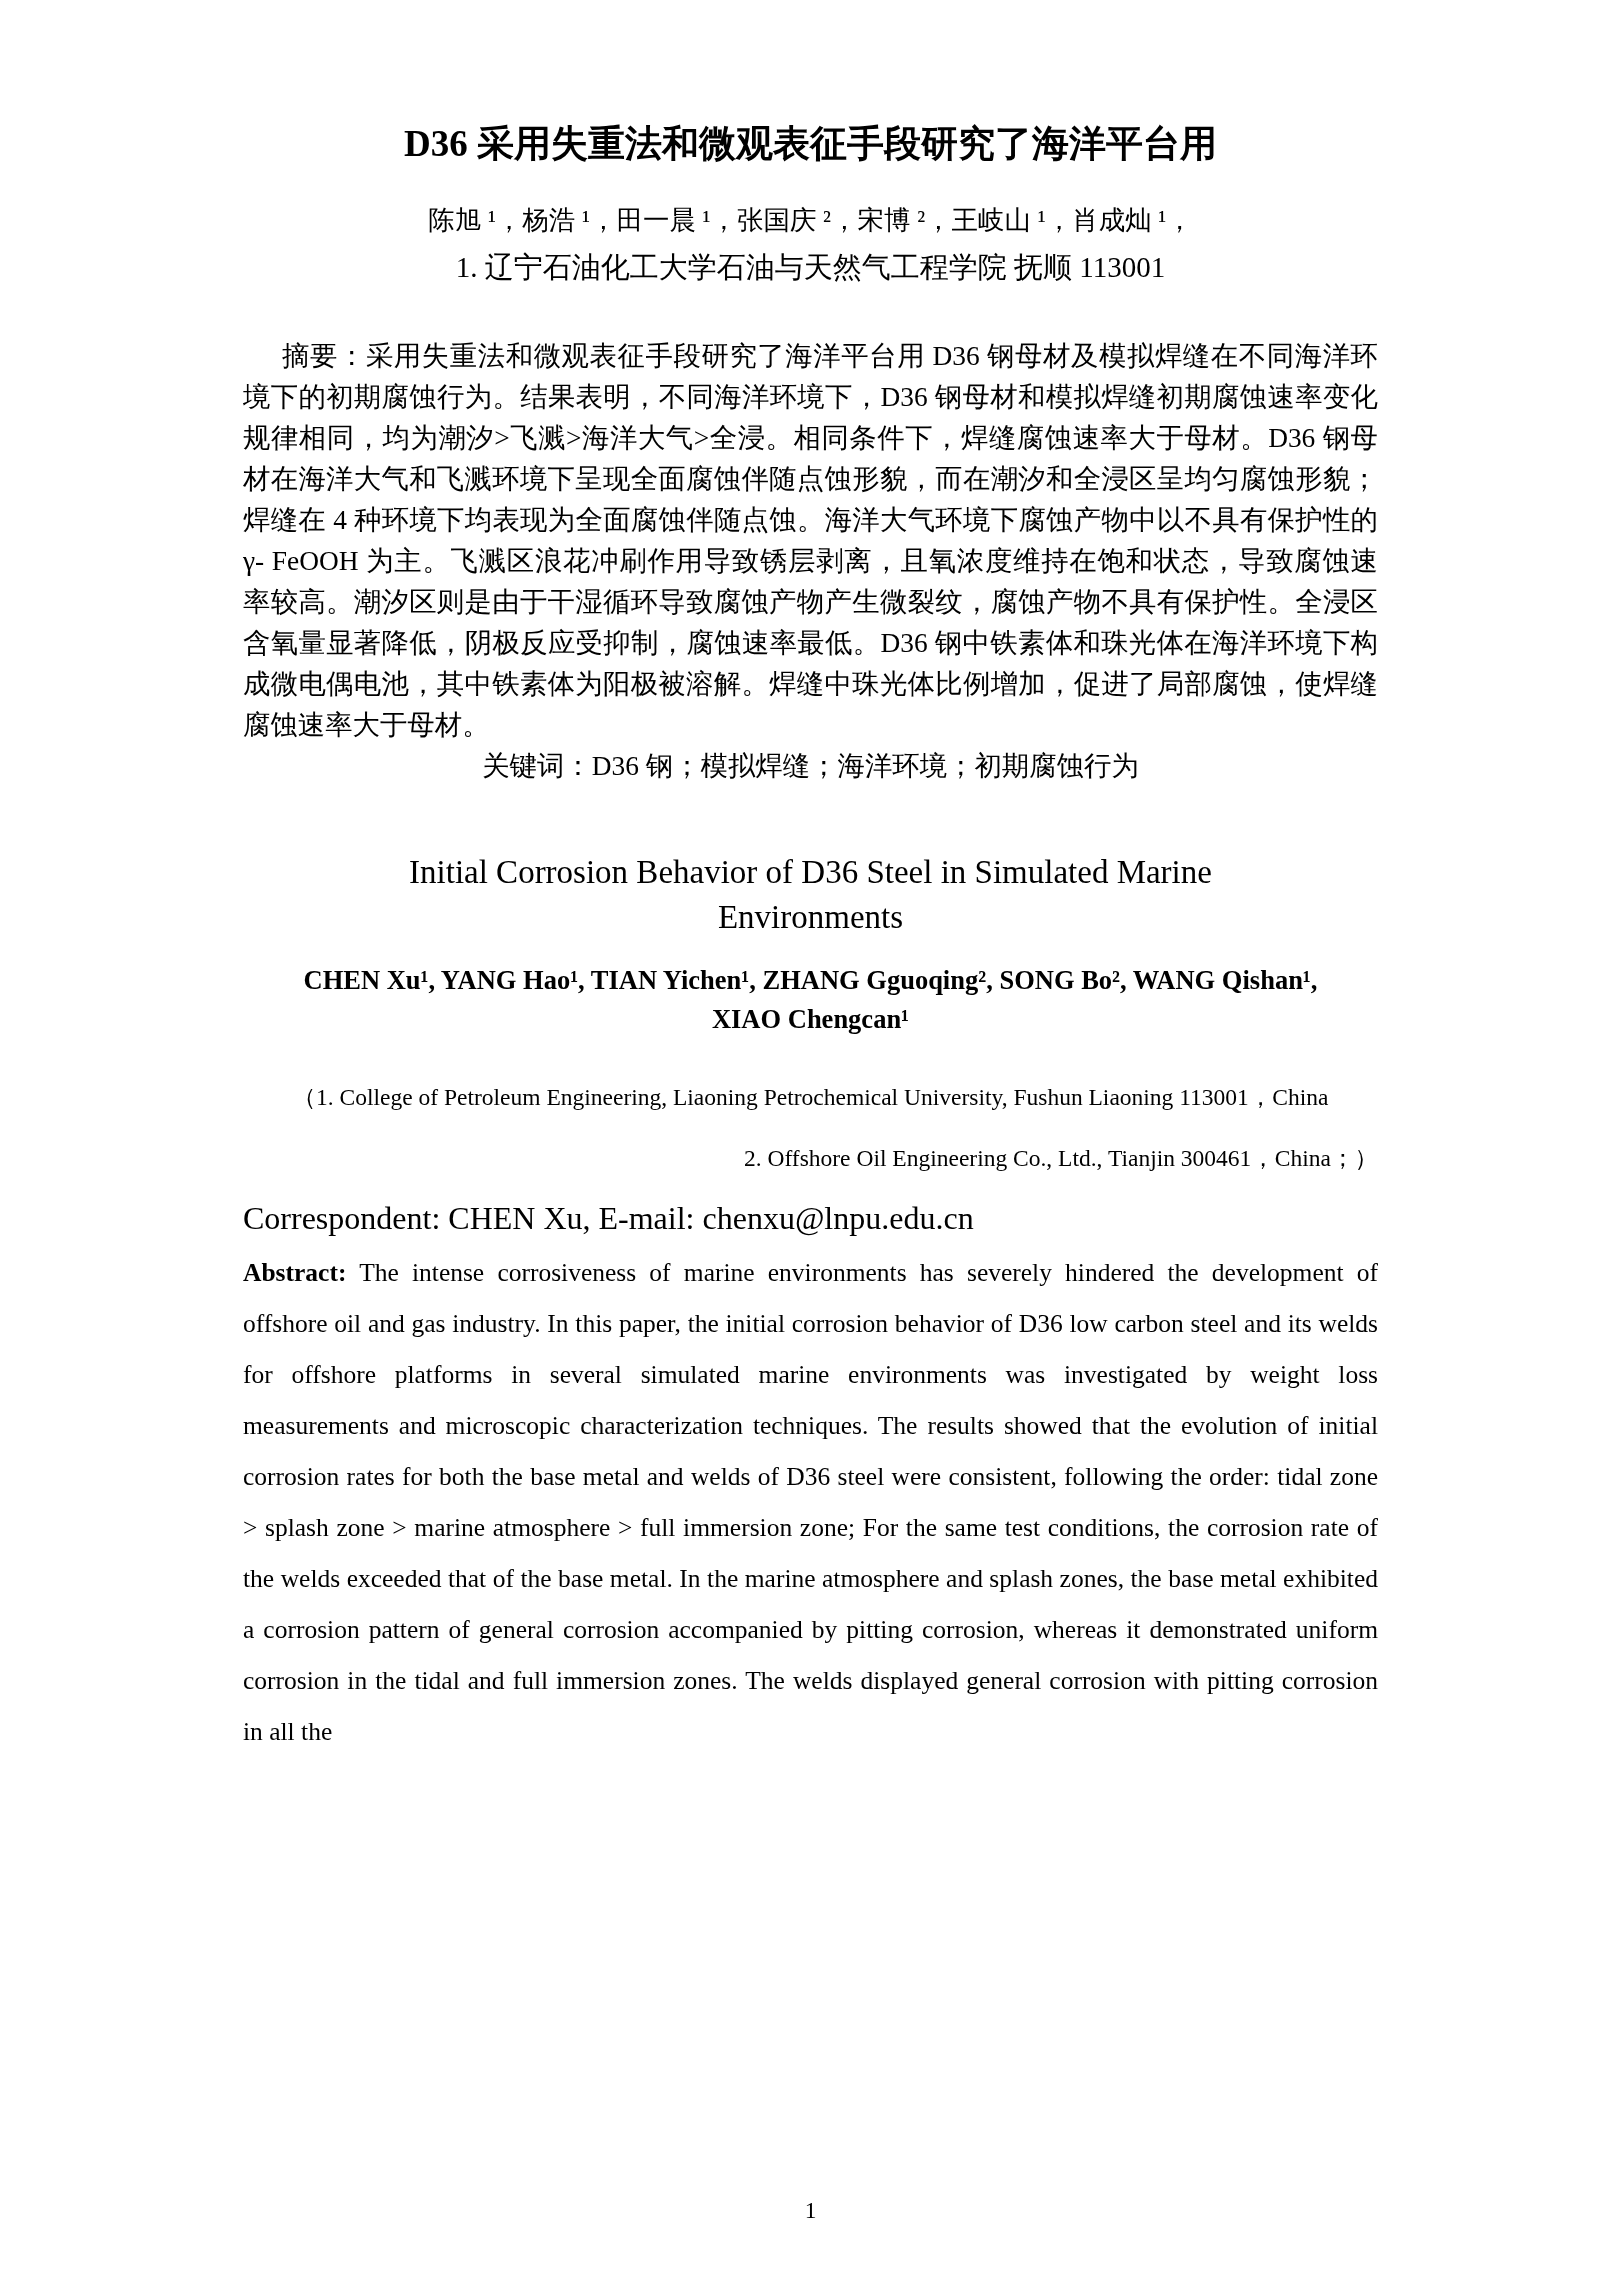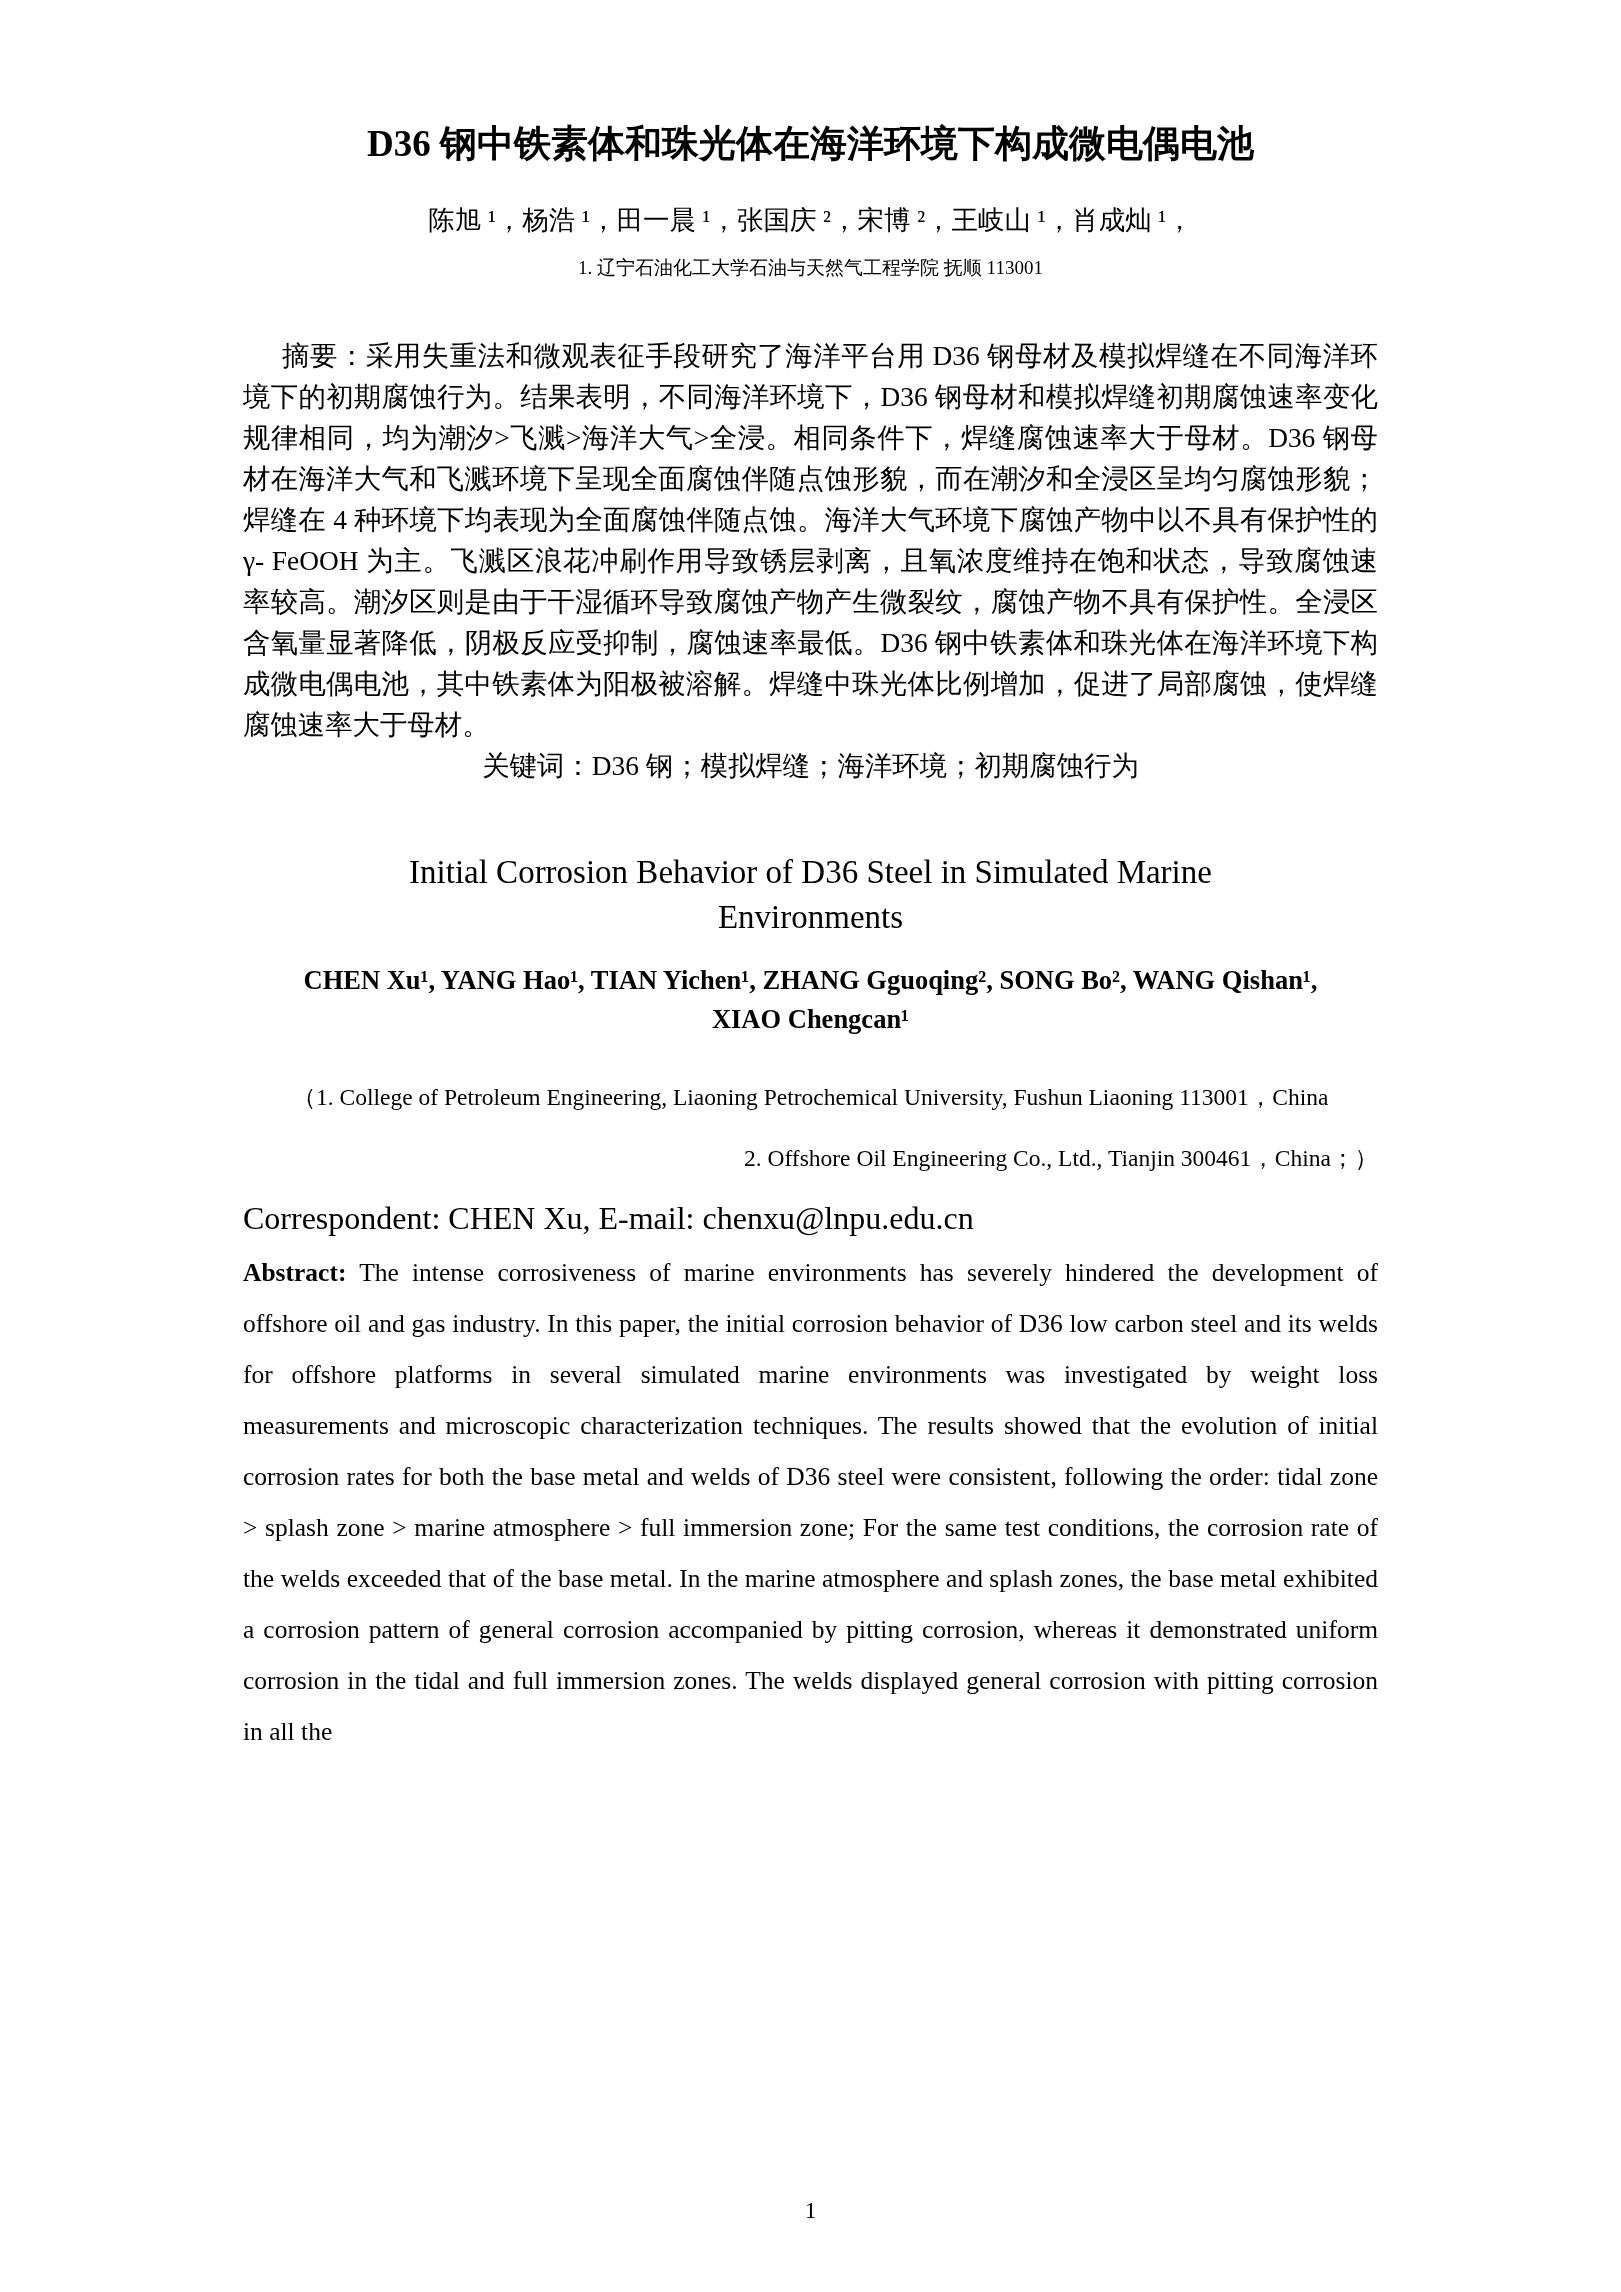--- a/index.html
+++ b/index.html
@@ -26,21 +26,21 @@
     line-height: 1.3;
     margin-bottom: 33px;
   }
   .cn-authors {
     font-size: 26.5px;
     text-align: center;
     line-height: 39px;
     margin-bottom: 7.8px;
   }
   .cn-affil {
-    font-size: 19px;
+    font-size: 29px;
     text-align: center;
     line-height: 39px;
   }
   .cn-abstract {
     margin-top: 49px;
     font-size: 27.4px;
     line-height: 41px;
     text-align: justify;
   }
   .cn-abstract .lbl { font-weight: normal; margin-left: 39px; }
@@ -96,21 +96,21 @@
     width: 100%;
     text-align: center;
     font-size: 23.5px;
   }
 </style>
 </head>
 <body>
 
 <div class="page">
 
-  <h1 class="cn-title">D36 钢中铁素体和珠光体在海洋环境下构成微电偶电池</h1>
+  <h1 class="cn-title">D36 采用失重法和微观表征手段研究了海洋平台用</h1>
 
   <p class="cn-authors">陈旭 ¹，杨浩 ¹，田一晨 ¹，张国庆 ²，宋博 ²，王岐山 ¹，肖成灿 ¹，</p>
 
   <p class="cn-affil">1.  辽宁石油化工大学石油与天然气工程学院  抚顺  113001</p>
 
 
   <p class="cn-abstract"><span class="lbl">摘要：</span><span>采用失重法和微观表征手段研究了海洋平台用 D36 钢母材及模拟焊缝在不同海洋环境下的初期腐蚀行为。结果表明，不同海洋环境下，D36 钢母材和模拟焊缝初期腐蚀速率变化规律相同，均为潮汐&gt;飞溅&gt;海洋大气&gt;全浸。相同条件下，焊缝腐蚀速率大于母材。D36 钢母材在海洋大气和飞溅环境下呈现全面腐蚀伴随点蚀形貌，而在潮汐和全浸区呈均匀腐蚀形貌；焊缝在 4 种环境下均表现为全面腐蚀伴随点蚀。海洋大气环境下腐蚀产物中以不具有保护性的γ- FeOOH 为主。飞溅区浪花冲刷作用导致锈层剥离，且氧浓度维持在饱和状态，导致腐蚀速率较高。潮汐区则是由于干湿循环导致腐蚀产物产生微裂纹，腐蚀产物不具有保护性。全浸区含氧量显著降低，阴极反应受抑制，腐蚀速率最低。D36 钢中铁素体和珠光体在海洋环境下构成微电偶电池，其中铁素体为阳极被溶解。焊缝中珠光体比例增加，促进了局部腐蚀，使焊缝腐蚀速率大于母材。</span></p>
 
   <p class="cn-keywords"><span>关键词：</span><span>D36 钢；模拟焊缝；海洋环境；初期腐蚀行为</span></p>
 

